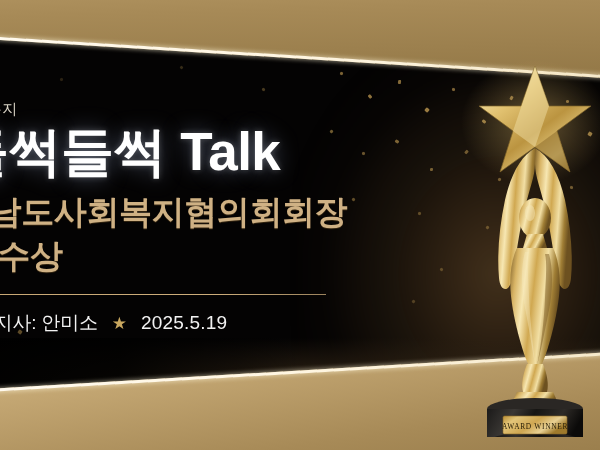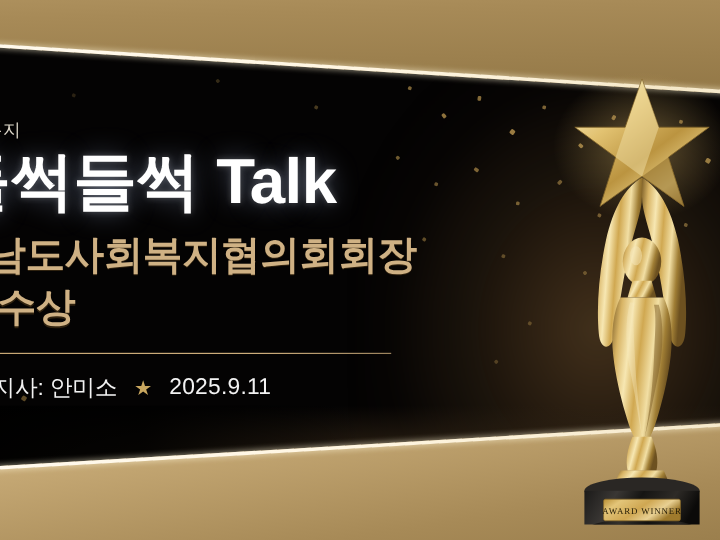--- a/index.html
+++ b/index.html
@@ -362,17 +362,17 @@
 
     <p class="subline">상남도사회복지협의회회장</p>
 
     <p class="subline second">창 수상</p>
 
     <div class="rule"></div>
 
     <div class="footer-row">
       <span class="footer-name">활복지사: 안미소</span>
       <span class="footer-star">★</span>
-      <span class="footer-date">2025.9.11</span>
+      <span class="footer-date">2025.5.19</span>
     </div>
 
   </div>
 </div>
 
 </body></html>

